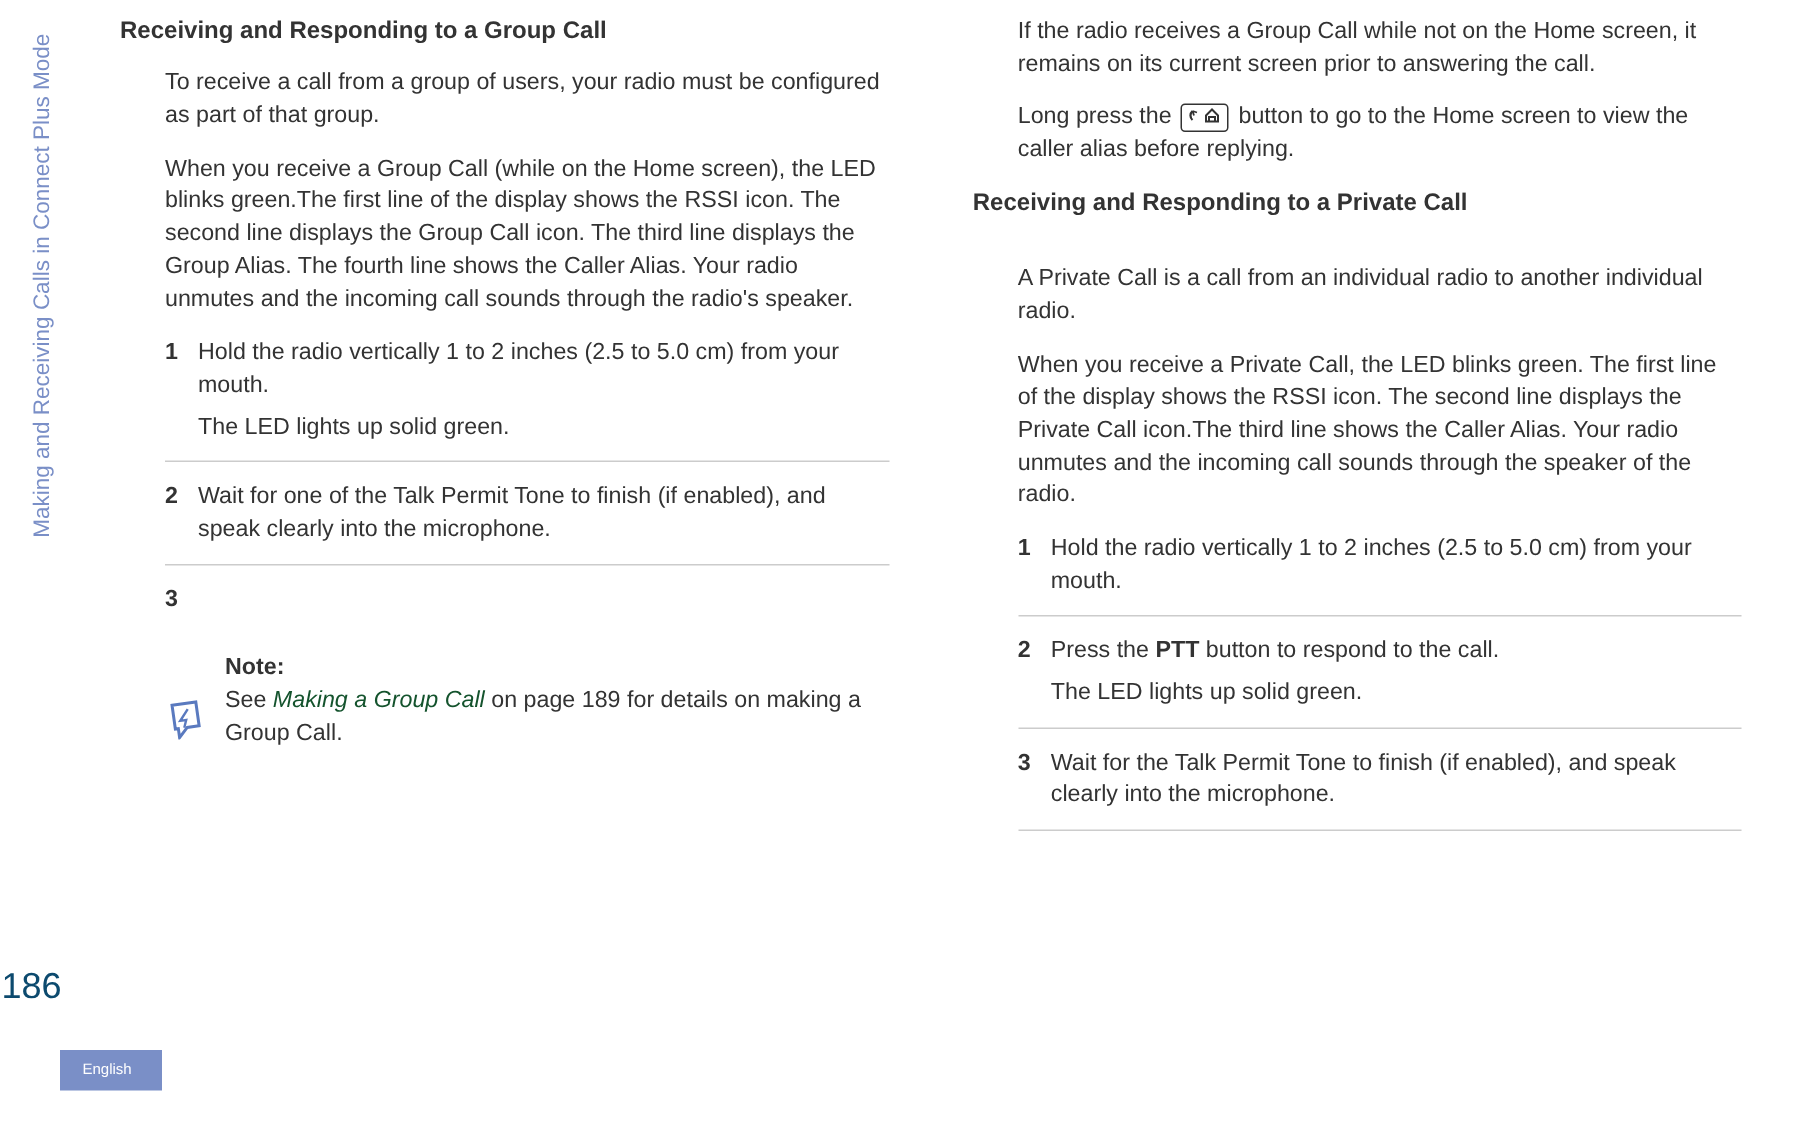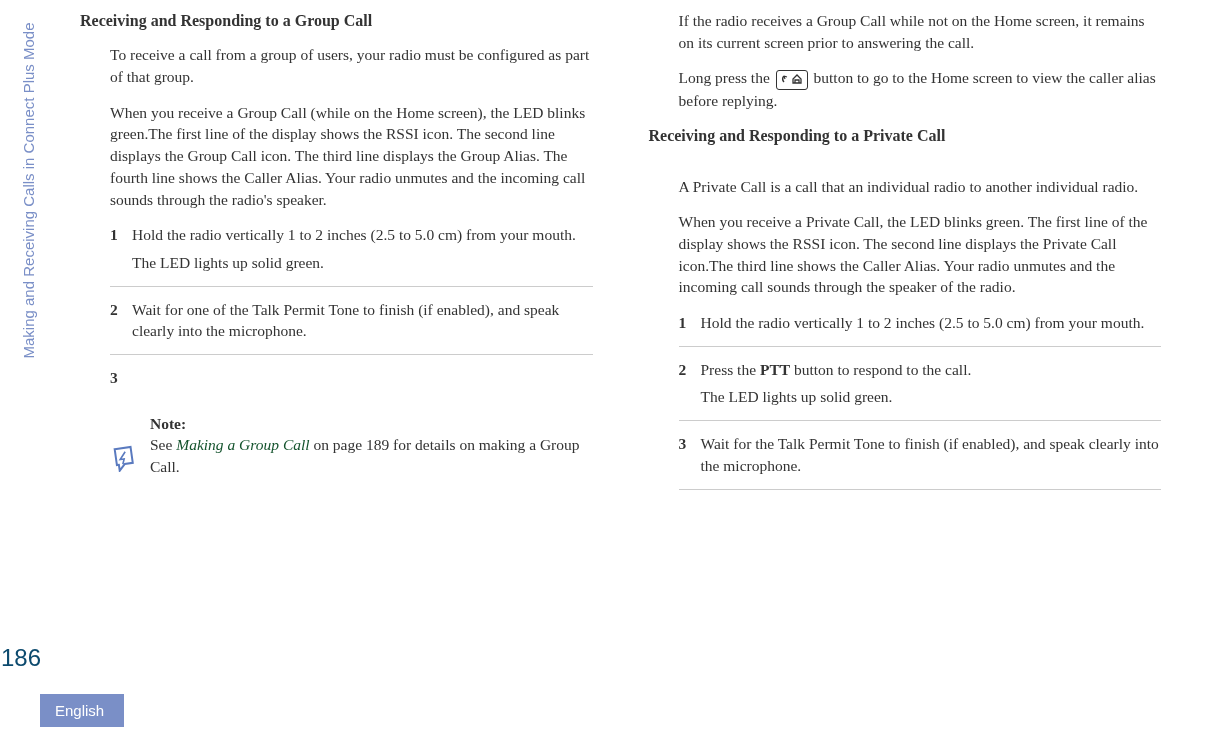--- a/index.html
+++ b/index.html
@@ -38,28 +38,27 @@
       font-weight: normal;
       color: #0c4a6e;
     }
     .language-tab {
       position: absolute;
       bottom: 20px;
       left: 40px;
       background: #7a8fc7;
       color: #fff;
       padding: 8px 20px 8px 15px;
-      font-size: 15px;
+      font-size: 10px;
     }
     .content {
       flex: 1;
       display: flex;
       padding: 10px 45px 20px 20px;
       gap: 56px;
-      font-family: Liberation Serif, serif;
     }
     .column {
       flex: 1;
       font-size: 15.5px;
       line-height: 1.4;
     }
     .heading {
       font-weight: bold;
       margin-bottom: 12px;
       font-size: 16px;
@@ -175,21 +174,21 @@
                 <path d="M3 9 A4 4 0 0 1 3 3" fill="none" stroke="#333" stroke-width="1.5"></path>
                 <path d="M3 3 L6 4 M3 3 L4 6" stroke="#333" stroke-width="1.2"></path>
                 <path d="M12 10 L12 6 L16 2 L20 6 L20 10 Z M14 10 L14 7 L18 7 L18 10" fill="none" stroke="#333" stroke-width="1.3"></path>
               </svg></span><span> button to go to the Home screen to view the caller alias before replying.</span>
         </p>
       </div>
 
       <div class="heading-outdent">Receiving and Responding to a Private Call</div>
 
       <div class="body-indent">
-        <p class="para">A Private Call is a call that an individual radio to another individual radio.</p>
+        <p class="para">A Private Call is a call from an individual radio to another individual radio.</p>
         <p class="para">When you receive a Private Call, the LED blinks green. The first line of the display shows the RSSI icon. The second line displays the Private Call icon.The third line shows the Caller Alias. Your radio unmutes and the incoming call sounds through the speaker of the radio.</p>
       </div>
 
       <div class="step">
         <div class="step-no">1</div>
         <div class="step-text">
           <p>Hold the radio vertically 1 to 2 inches (2.5 to 5.0 cm) from your mouth.</p>
         </div>
       </div>
 

